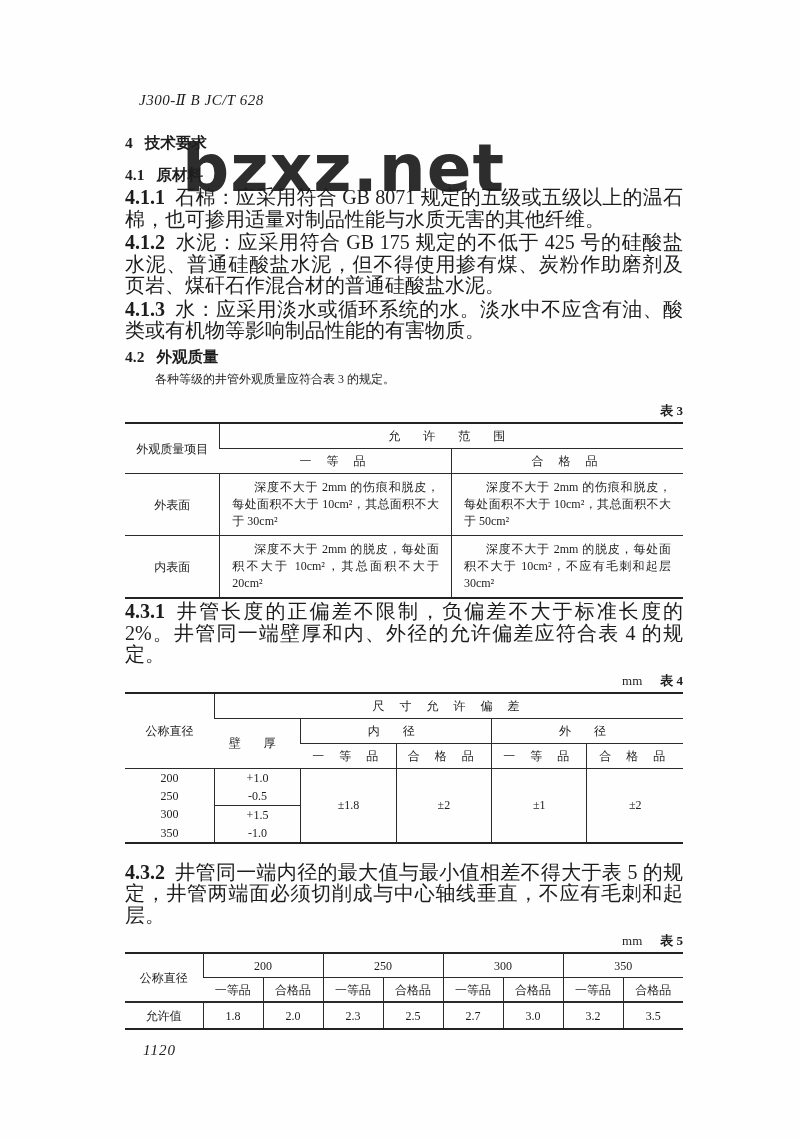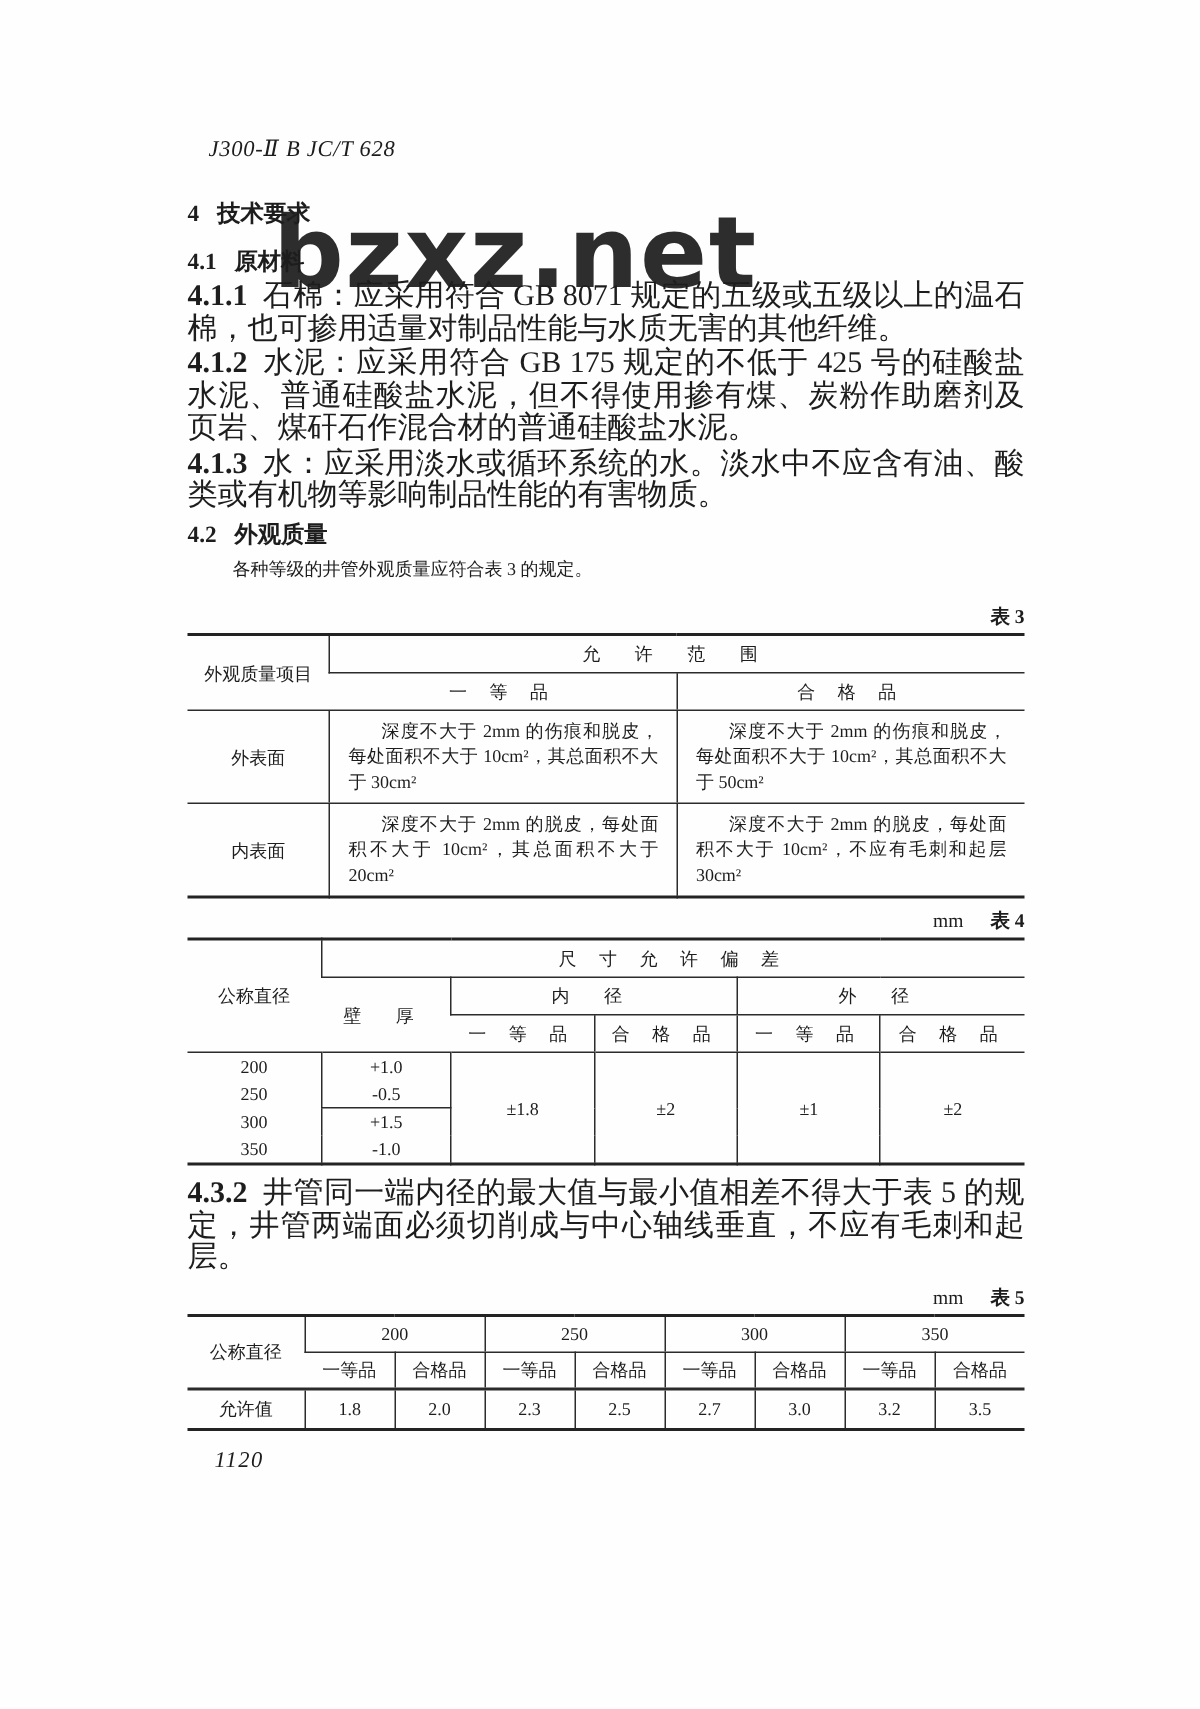--- a/index.html
+++ b/index.html
@@ -24,21 +24,21 @@
   .heading { font-weight:bold; font-size:15.5px; line-height:21px; }
   .hnum { padding-right:12px; }
   .h4  { margin-top:20px; }
   .h41 { margin-top:11px; }
   .h42 { margin-top:4px; }
   .h43 { margin-top:12px; }
 
   .para { margin:2px 0 0 0; text-align:justify; line-height:21.5px; font-size:20px; }
   .pnum { font-weight:bold; padding-right:10px; }
   .p42in { margin-top:2px; text-indent:30px; line-height:21.5px; font-size:12px; }
-  .p432 { margin-top:8px; }
+  .p432 { margin-top:18px; }
 
   .tbl-label { margin-top:6px; text-align:right; font-size:13px; line-height:17px; }
   .tbl-label .unit { margin-right:18px; }
   .bold { font-weight:bold; }
 
   table.tbl {
     width:100%; border-collapse:collapse; table-layout:fixed; margin-top:3px;
     border-top:2px solid #232323; border-bottom:2px solid #232323;
     font-size:12px; color:#1d1d1d;
   }
@@ -120,20 +120,21 @@
         </tr>
         <tr>
           <td class="item">内表面</td>
           <td class="desc">深度不大于 2mm 的脱皮，每处面积不大于 10cm²，其总面积不大于 20cm²</td>
           <td class="desc">深度不大于 2mm 的脱皮，每处面积不大于 10cm²，不应有毛刺和起层 30cm²</td>
         </tr>
       </tbody>
     </table>
 
 
+    <p class="para"><span class="pnum">4.3.1</span><span>井管长度的正偏差不限制，负偏差不大于标准长度的 2%。井管同一端壁厚和内、外径的允许偏差应符合表 4 的规定。</span></p>
 
     <div class="tbl-label"><span class="unit">mm</span><span class="bold">表 4</span></div>
 
     <table class="tbl t4">
       <colgroup>
           <col style="width:16%">
           <col style="width:15.5%">
           <col style="width:17.1%">
           <col style="width:17.1%">
           <col style="width:17.1%">

